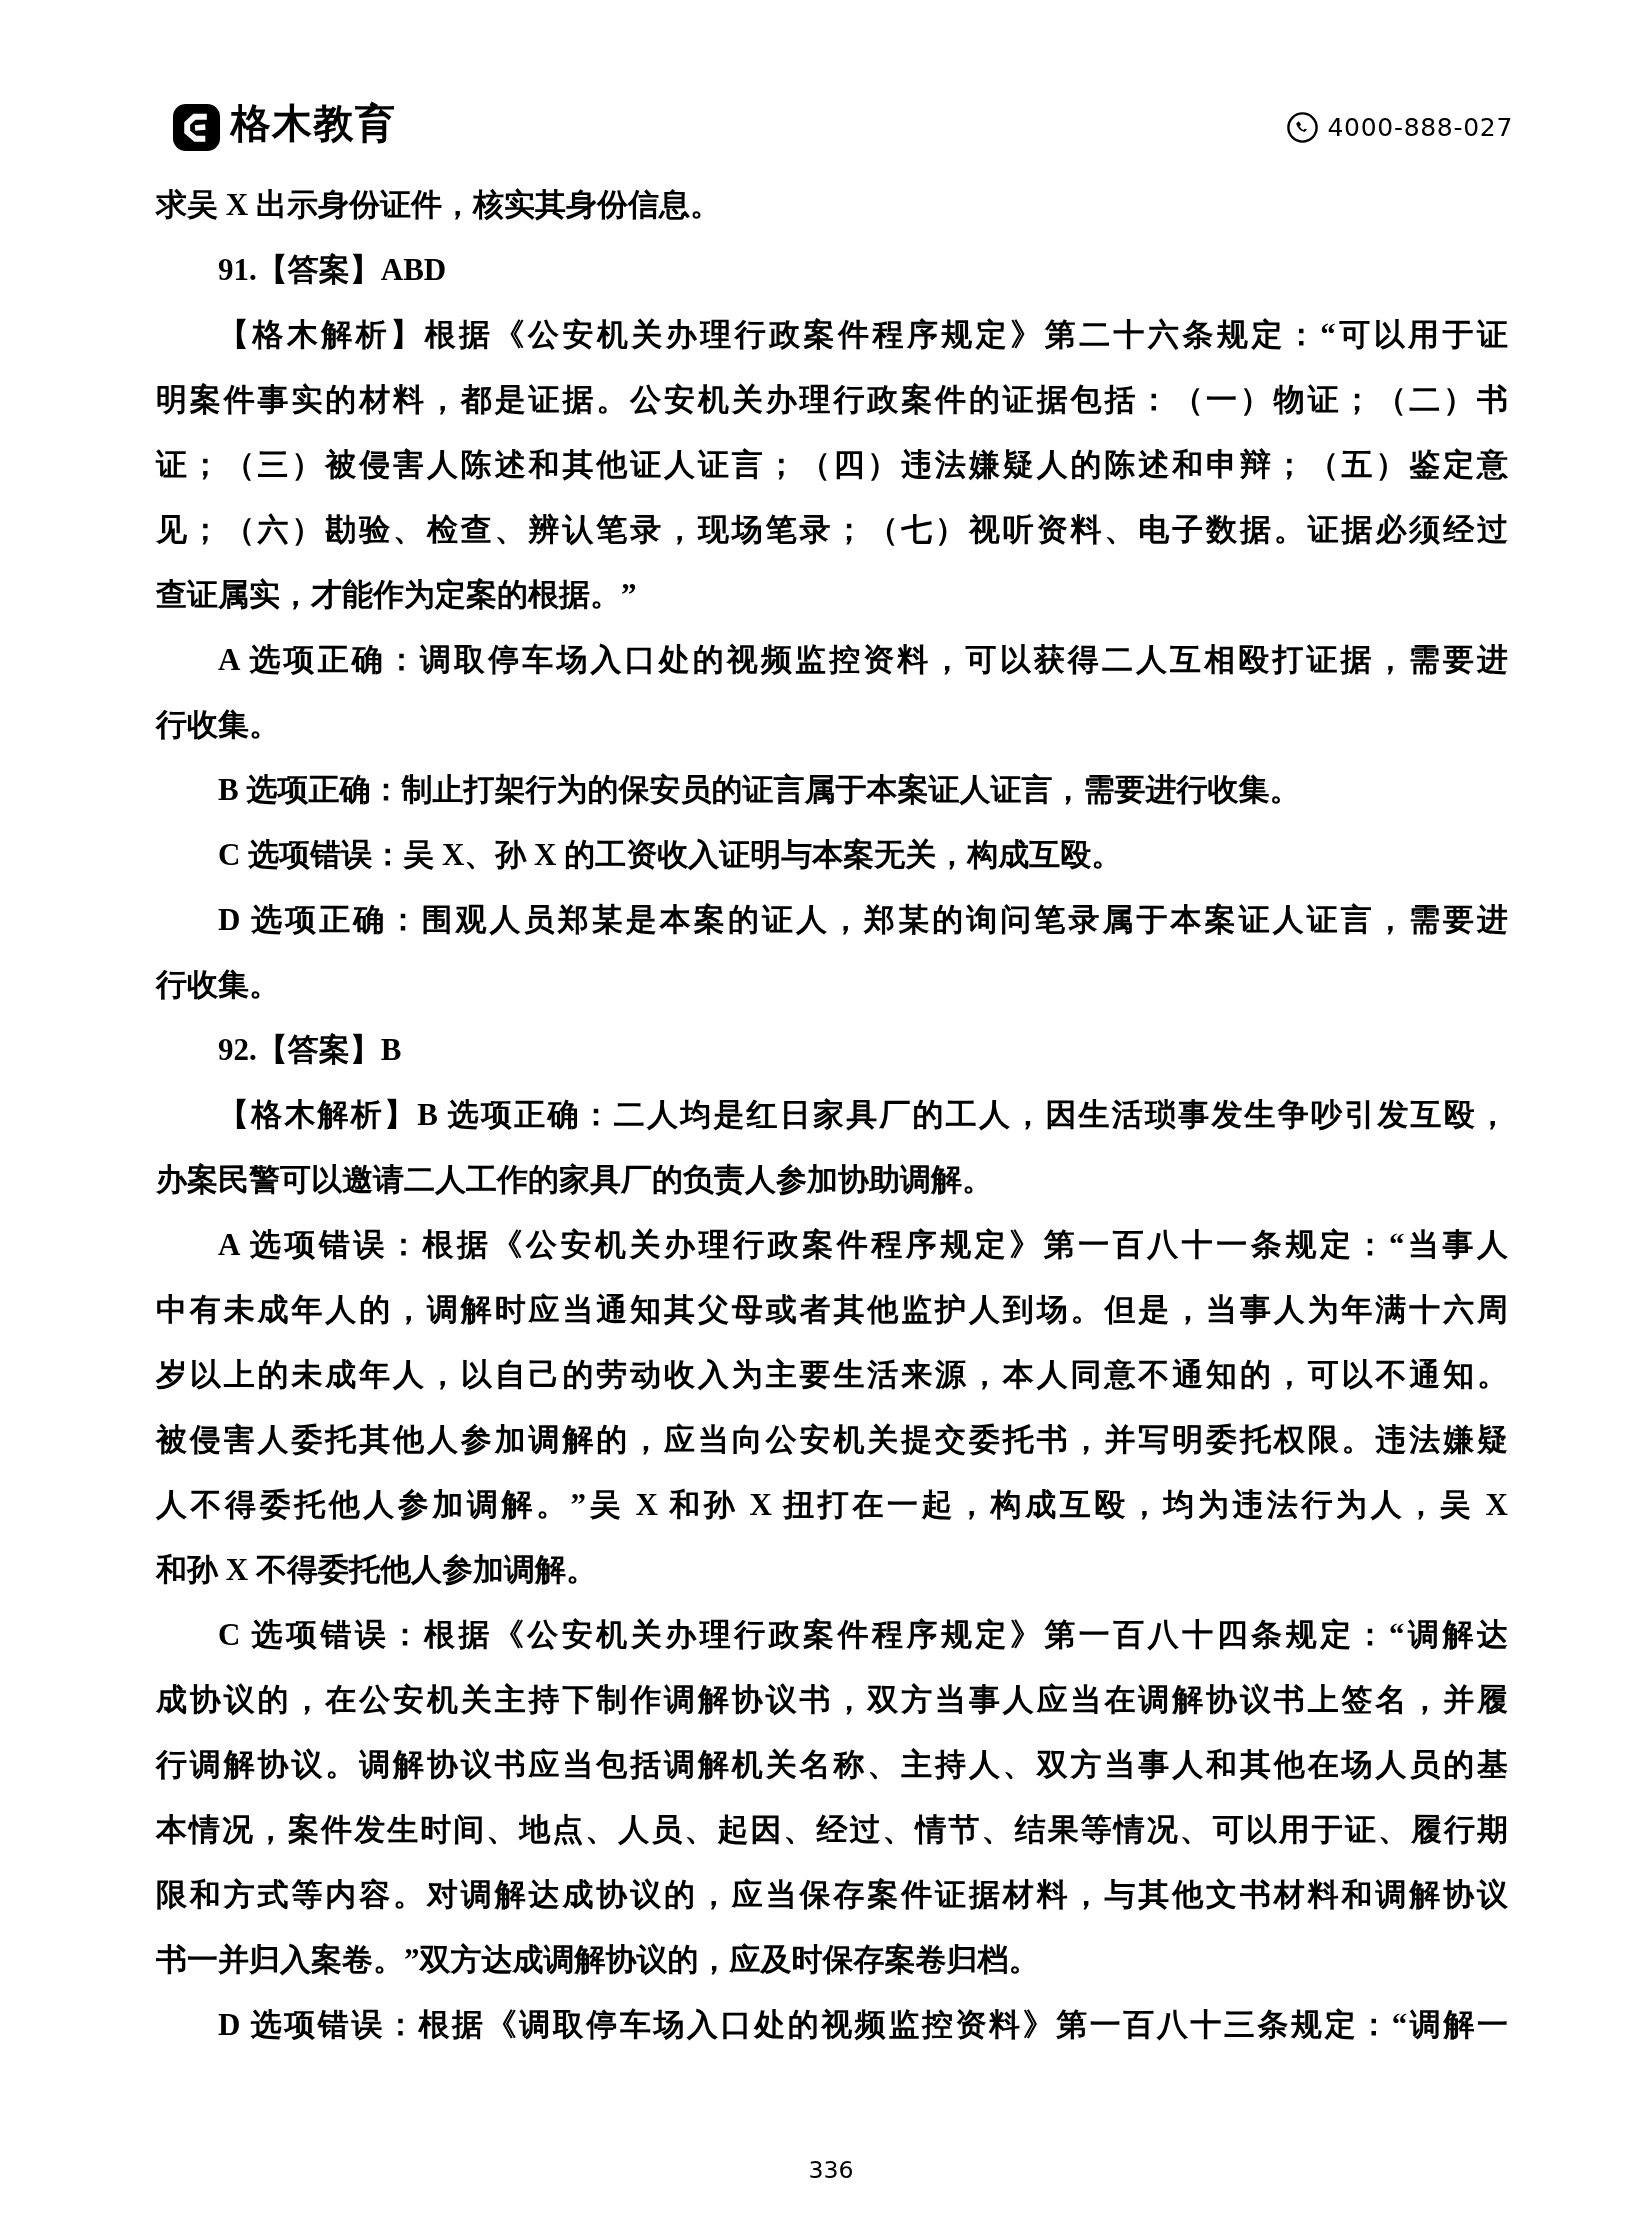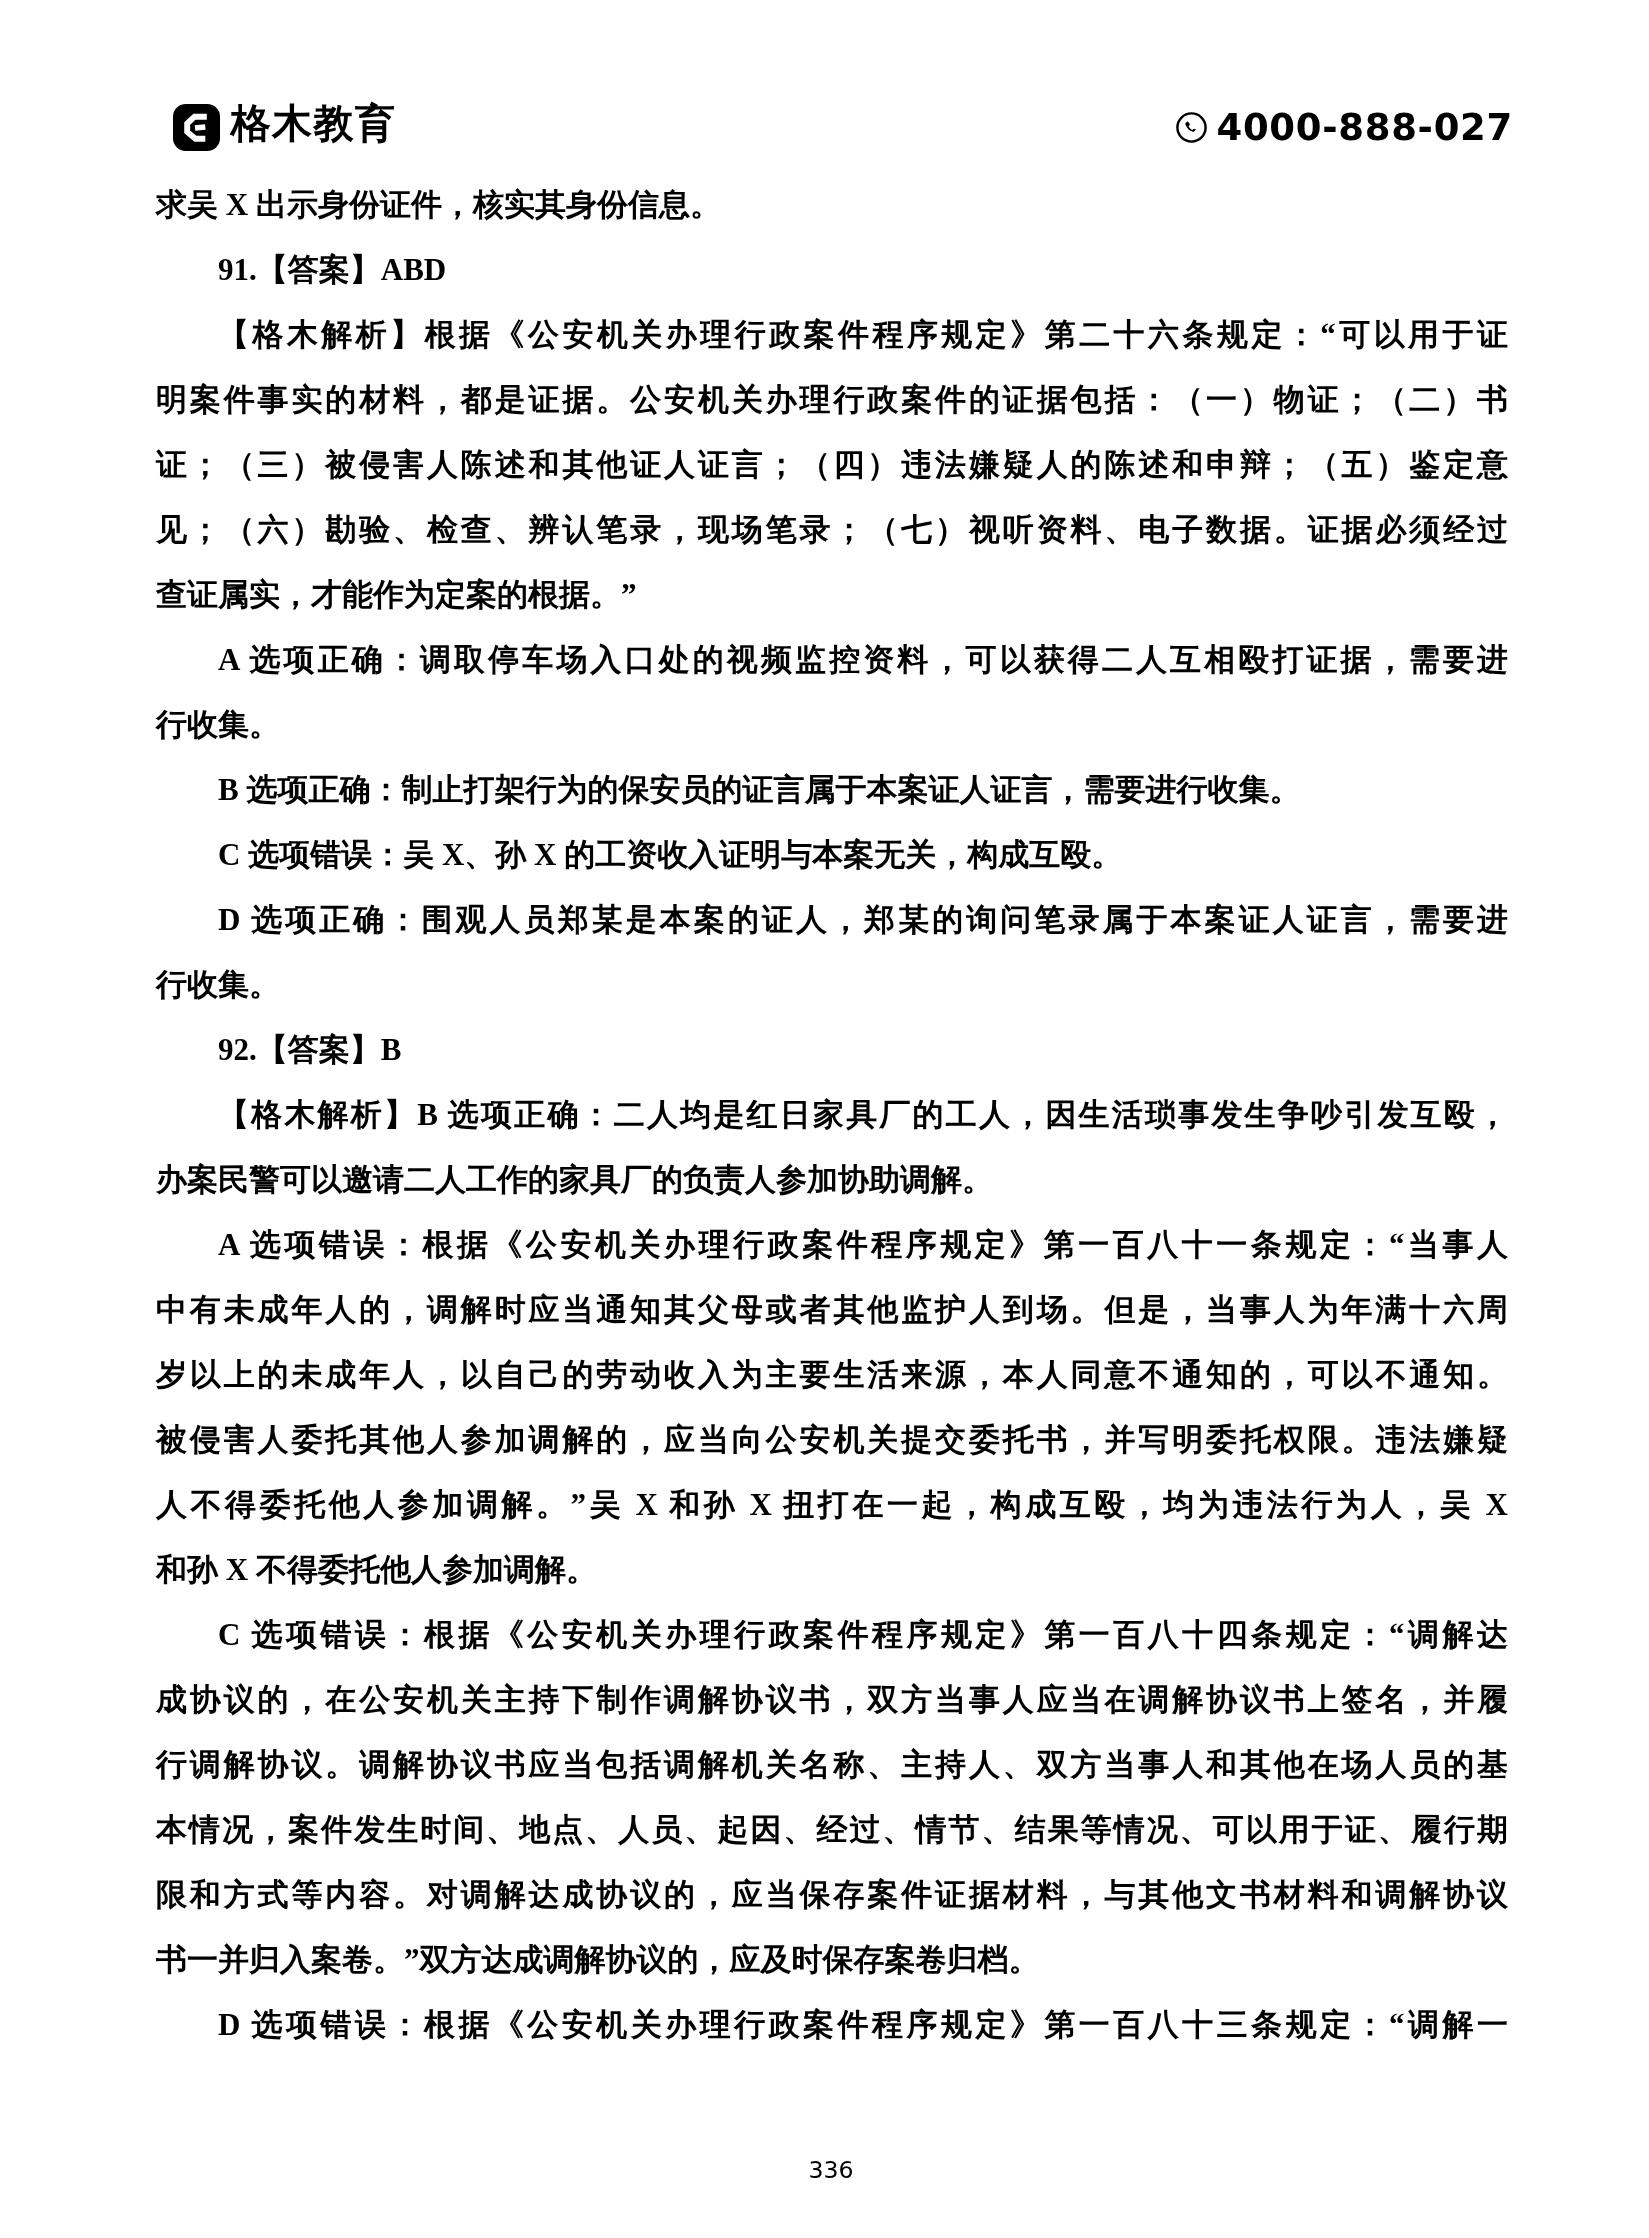--- a/index.html
+++ b/index.html
@@ -22,21 +22,21 @@
   .brand { display: flex; align-items: flex-start; gap: 9.7px; }
   .brand-icon svg { display: block; }
   .brand-name {
     font-family: "Liberation Sans", "DejaVu Sans", sans-serif;
     font-weight: bold; font-size: 40px; line-height: 1; letter-spacing: 1.4px;
   }
   .phone { display: flex; align-items: center; gap: 8.3px; }
   .phone-icon svg { display: block; }
   .phone-number {
     font-family: "DejaVu Sans", "Liberation Sans", sans-serif;
-    font-weight: bold; font-size: 37px; line-height: 1; letter-spacing: 0.7px;
+    font-weight: normal; font-size: 25px; line-height: 1; letter-spacing: 0.7px;
   }
 
   
   .doc-body {
     position: absolute; left: 156px; top: 172px; width: 1352px;
     font-size: 31px; line-height: 65px;
     text-rendering: optimizeLegibility;
     font-weight: bold;
   }
   .para { margin: 0; }
@@ -122,20 +122,20 @@
     </div>
     <div class="para">
       <div class="line fill indent">C 选项错误：根据《公安机关办理行政案件程序规定》第一百八十四条规定：“调解达</div>
       <div class="line fill">成协议的，在公安机关主持下制作调解协议书，双方当事人应当在调解协议书上签名，并履</div>
       <div class="line fill">行调解协议。调解协议书应当包括调解机关名称、主持人、双方当事人和其他在场人员的基</div>
       <div class="line fill">本情况，案件发生时间、地点、人员、起因、经过、情节、结果等情况、可以用于证、履行期</div>
       <div class="line fill">限和方式等内容。对调解达成协议的，应当保存案件证据材料，与其他文书材料和调解协议</div>
       <div class="line">书一并归入案卷。”双方达成调解协议的，应及时保存案卷归档。</div>
     </div>
     <div class="para">
-      <div class="line fill indent">D 选项错误：根据《公安机关办理行政案件程序规定》第一百八十三条规定：“调解一</div>
+      <div class="line fill indent">D 选项错误：根据《调取停车场入口处的视频监控资料》第一百八十三条规定：“调解一</div>
     </div>
   </main>
 
 <footer class="page-footer">
   <span>336</span>
 </footer>
 
 
 </body></html>

